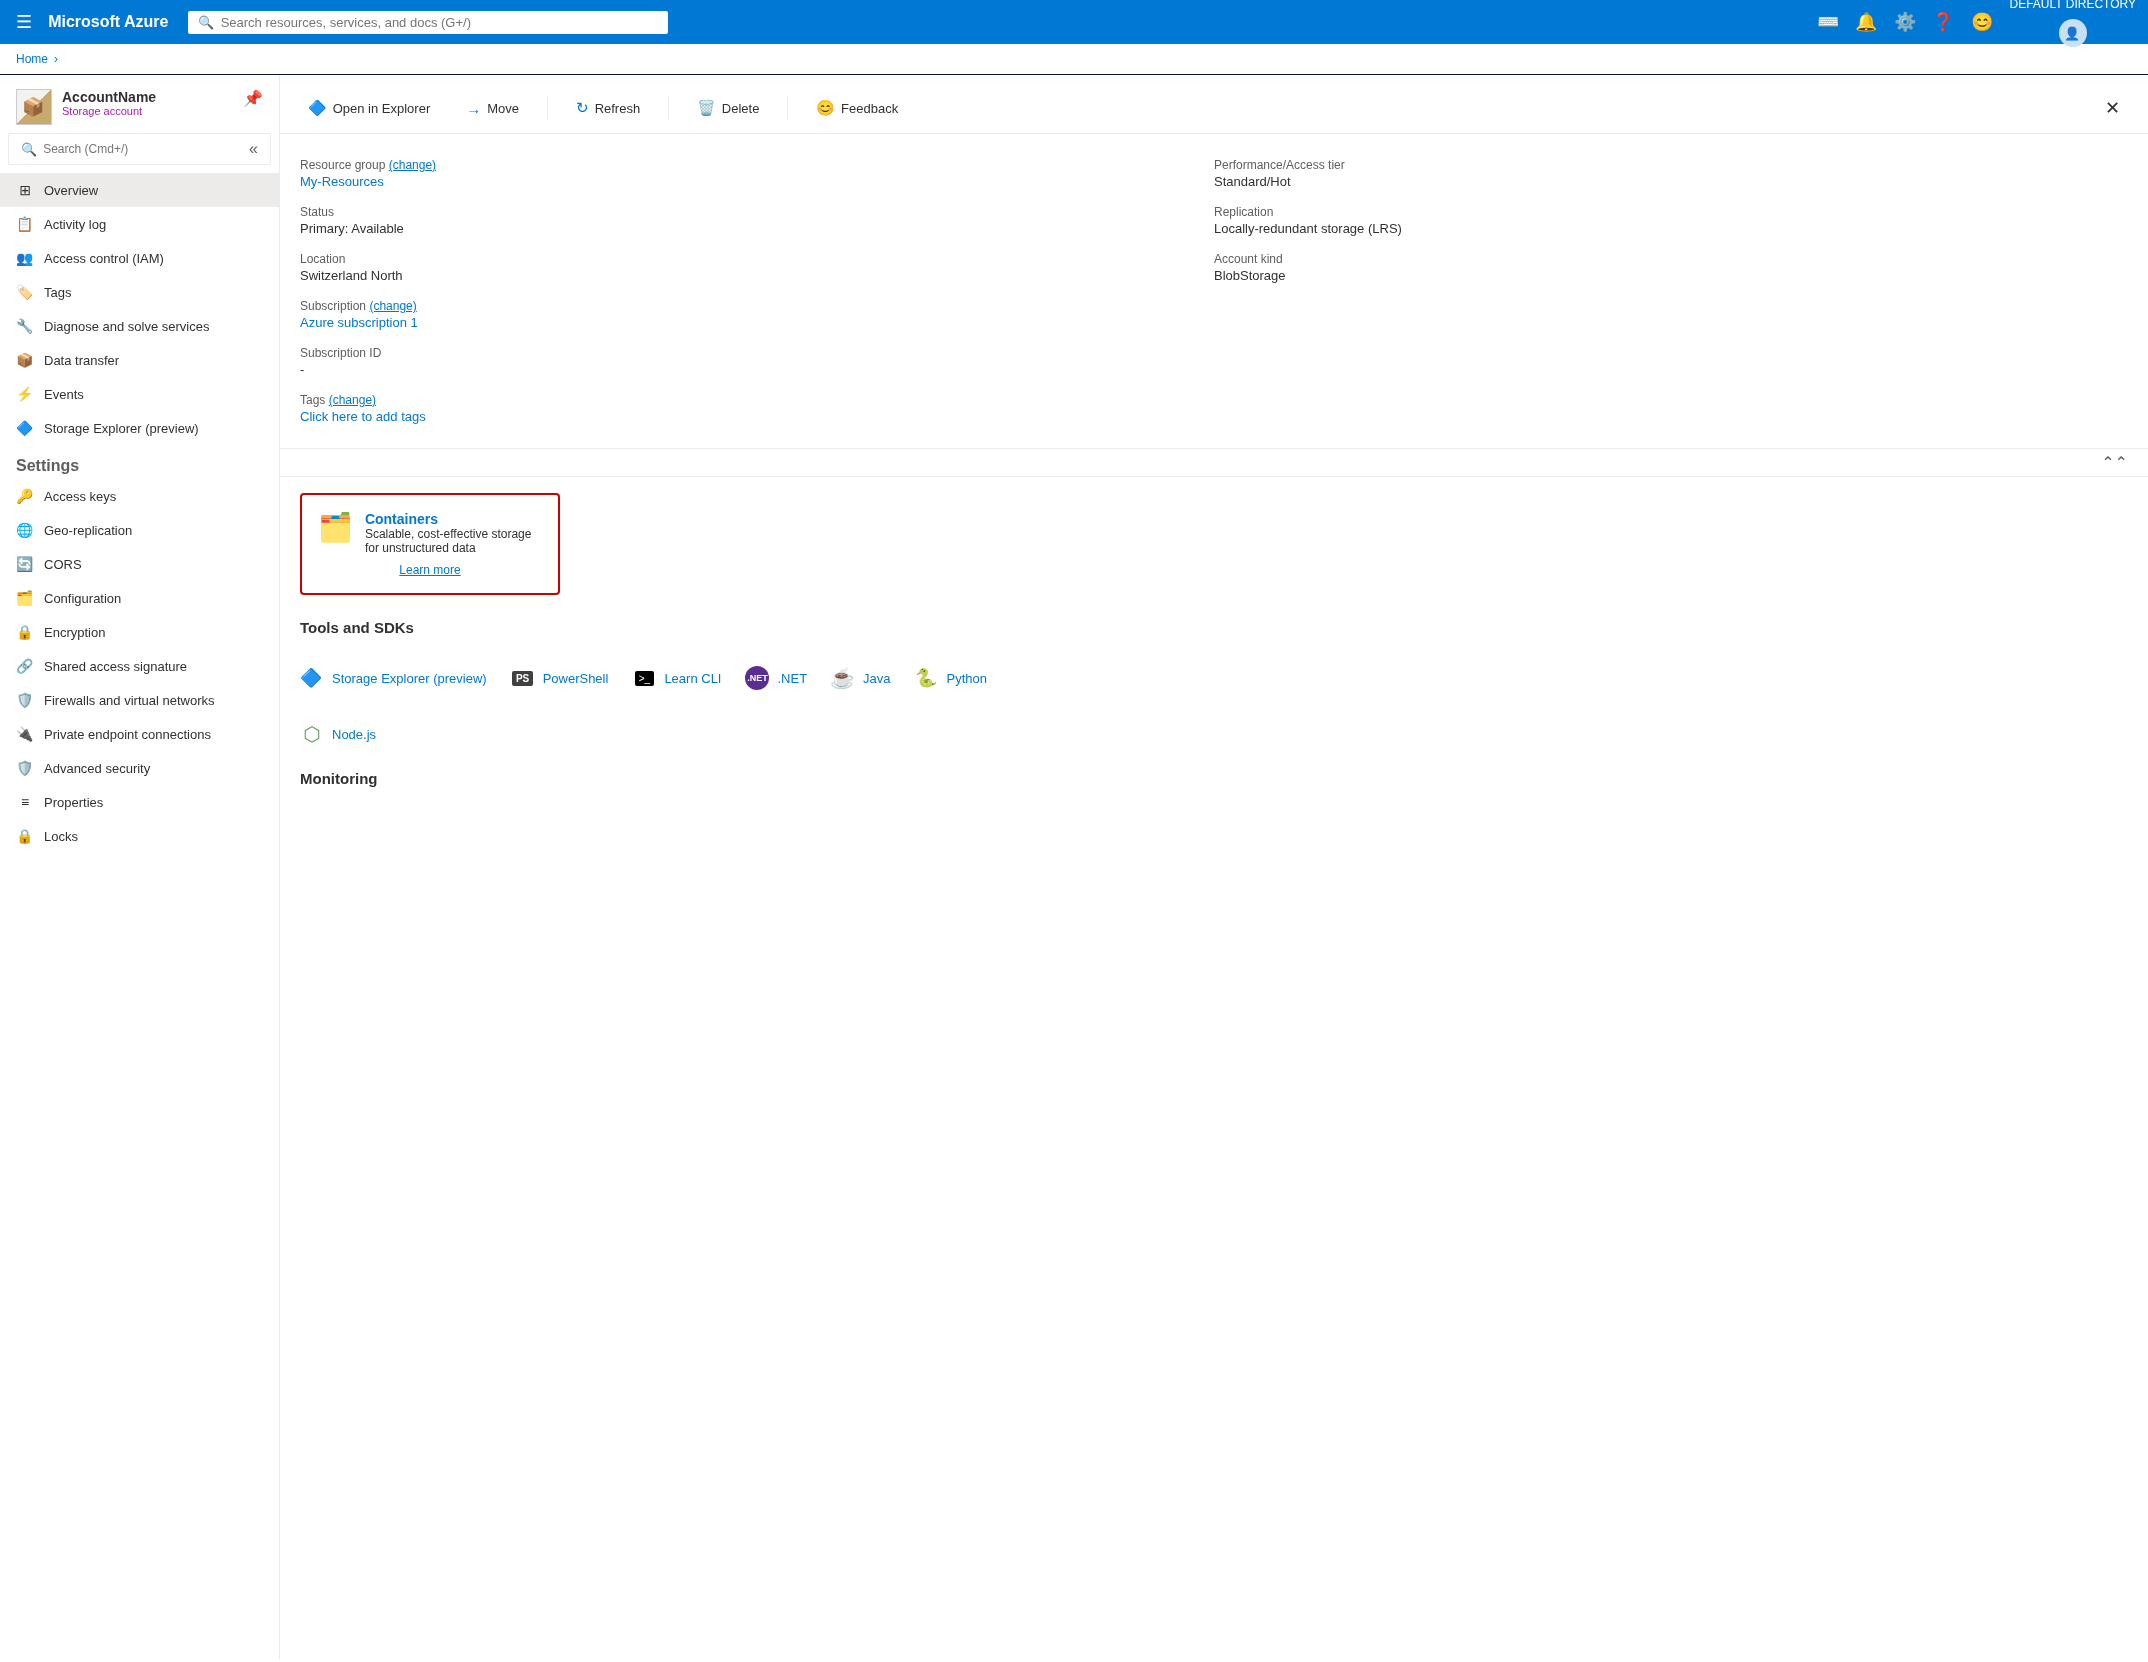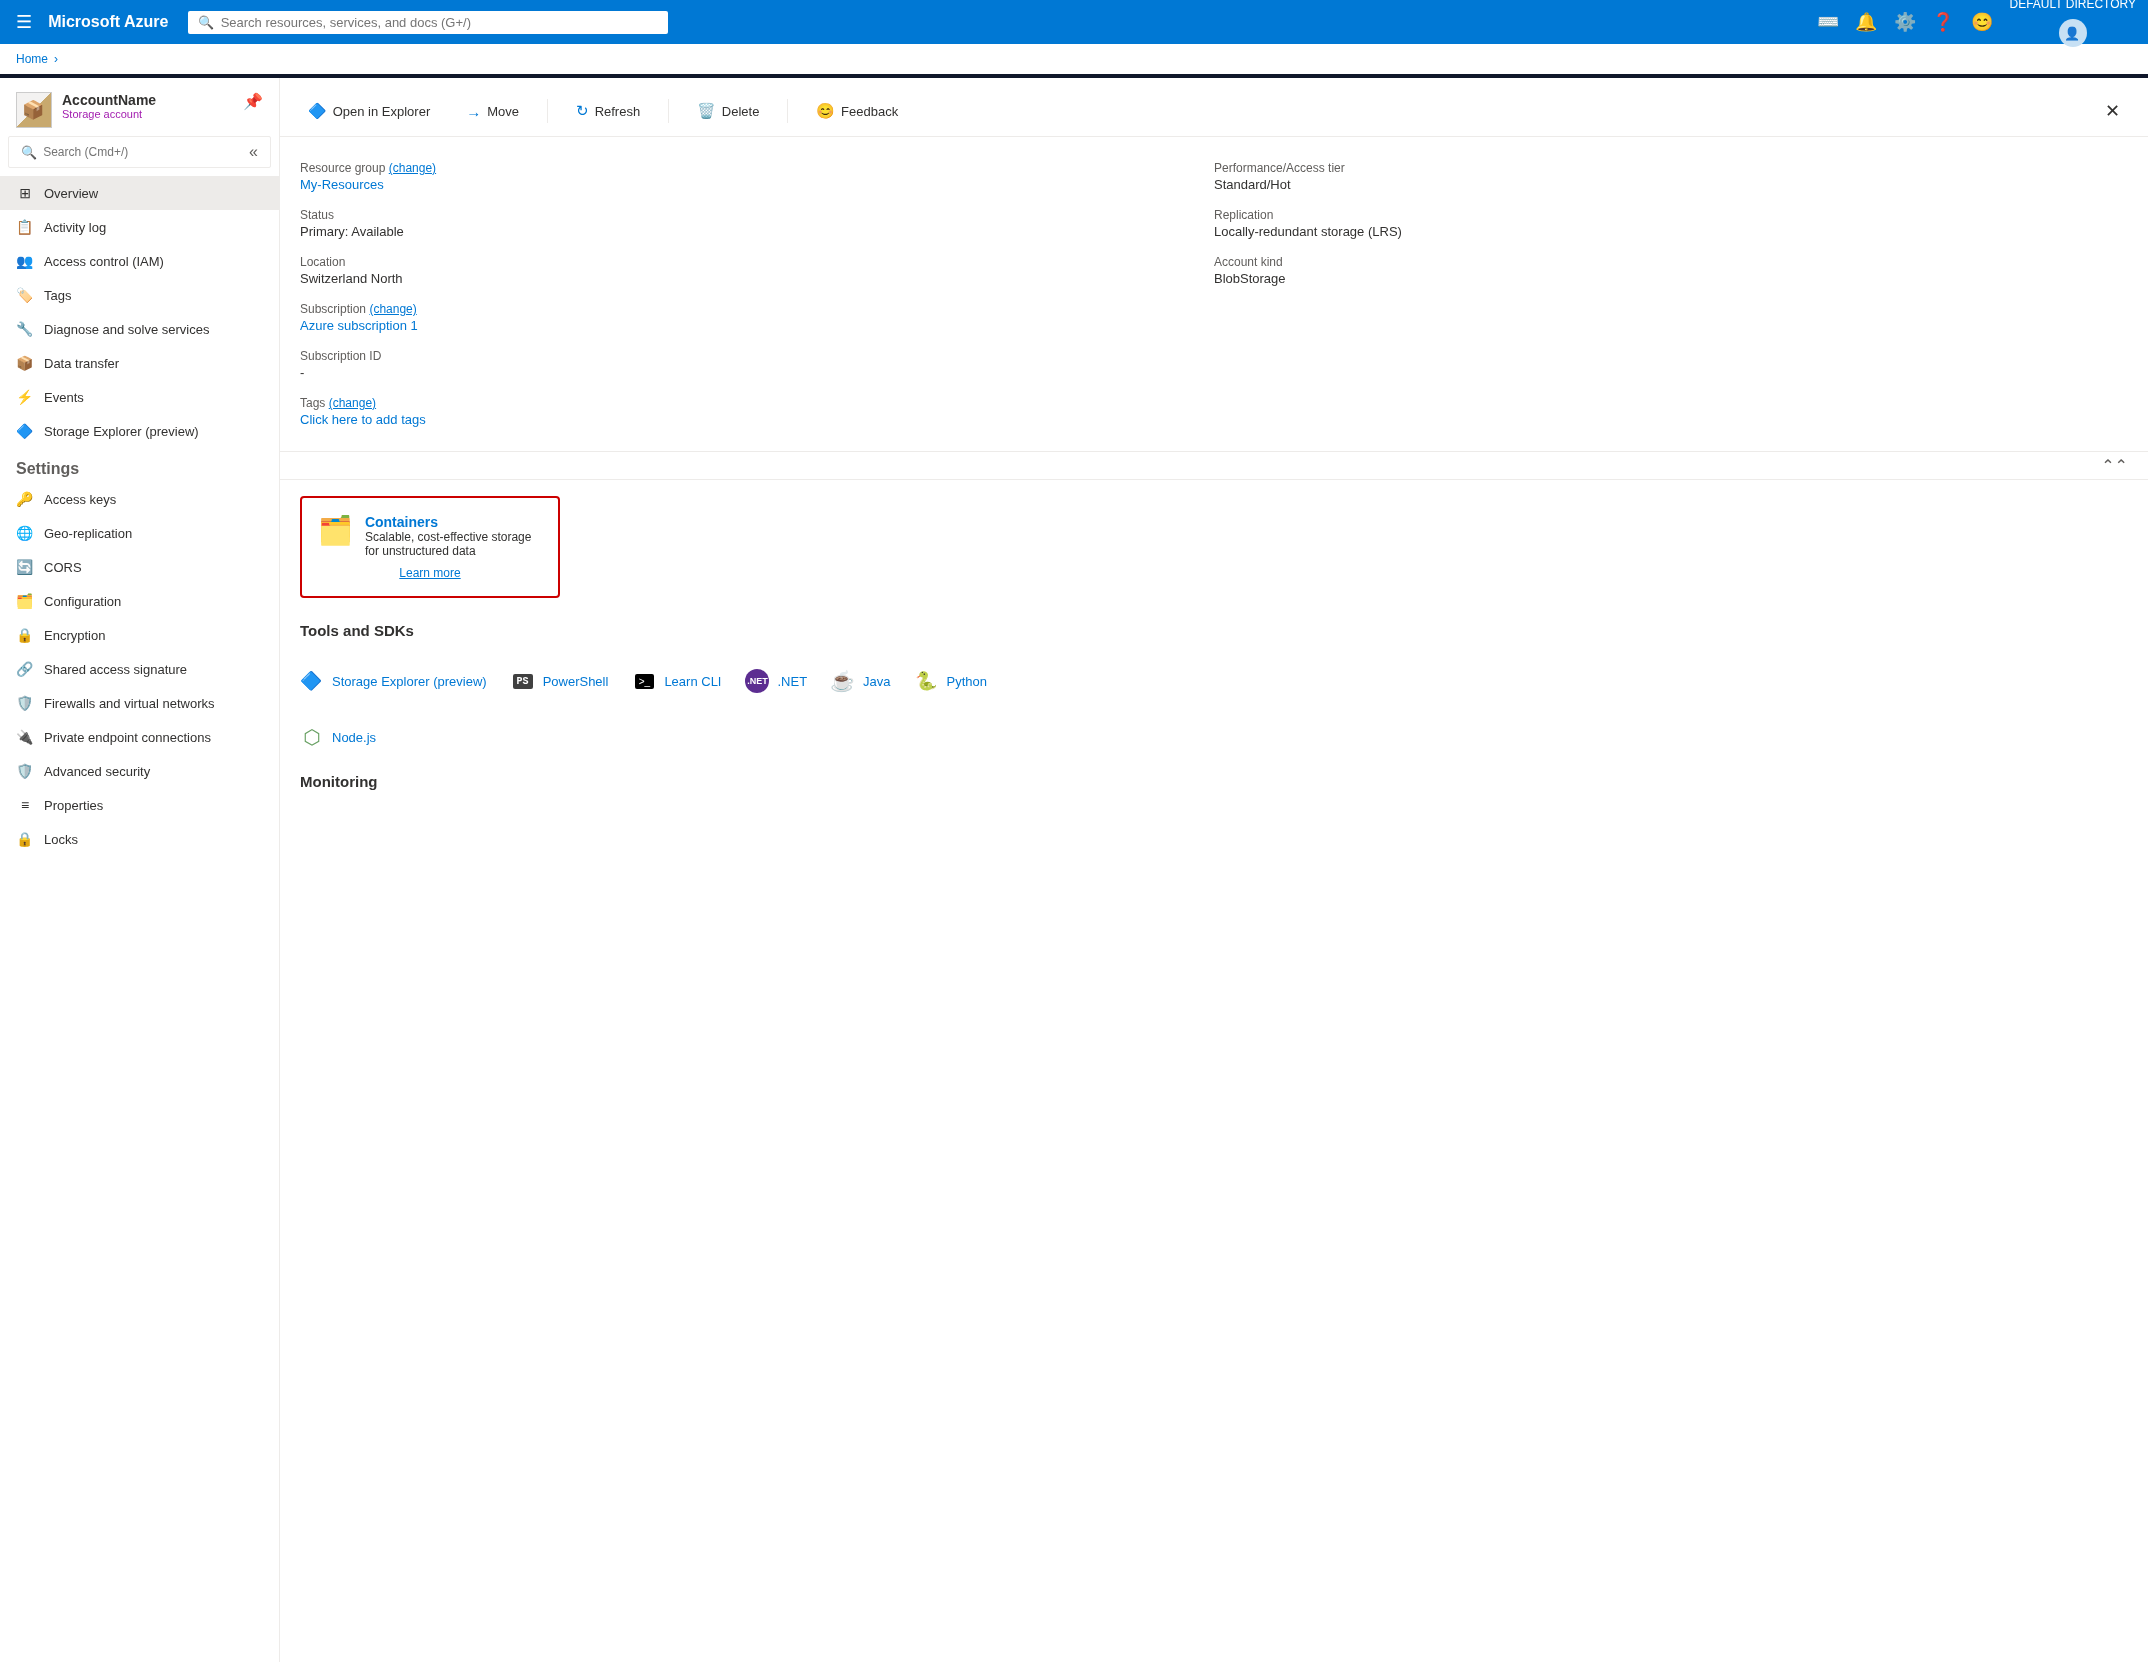--- a/index.html
+++ b/index.html
@@ -42,21 +42,21 @@
     .top-nav .avatar { width: 28px; height: 28px; border-radius: 50%; background: #c7e0f4; display: flex; align-items: center; justify-content: center; color: #0078d4; font-weight: 600; font-size: 13px; }
 
     
     .breadcrumb {
       padding: 8px 16px;
       font-size: 12px;
       color: #0078d4;
       display: flex;
       align-items: center;
       gap: 6px;
-      border-bottom: 4px solid #0f172a;
+      border-bottom: 1px solid #0f172a;
     }
 
     
     .main-layout { display: flex; height: calc(100vh - 44px - 33px); }
 
     
     .sidebar {
       width: 280px;
       min-width: 280px;
       border-right: 1px solid #edebe9;
@@ -207,21 +207,21 @@
     ::-webkit-scrollbar-track { background: transparent; }
 
     
     .icon-net { background: #5c2d91; color: #fff; border-radius: 50%; width: 24px; height: 24px; display: flex; align-items: center; justify-content: center; font-size: 9px; font-weight: 700; }
     .icon-java { color: #c74634; font-size: 20px; }
     .icon-python { color: #3572A5; font-size: 18px; }
     .icon-node { color: #68a063; font-size: 20px; }
 
     
     .se-icon { color: #0078d4; }
-    .ps-icon { color: #012456; background: #404040; color: #fff; padding: 2px 4px; font-size: 10px; font-weight: 700; border-radius: 2px; font-family: Liberation Mono, monospace; }
+    .ps-icon { color: #012456; background: #404040; color: #fff; padding: 2px 4px; font-size: 10px; font-weight: 700; border-radius: 2px; }
     .cli-icon { background: #000; color: #fff; padding: 2px 4px; font-size: 10px; border-radius: 2px; }
   </style>
 </head>
 <body>
 
 <div class="top-nav">
   <span class="hamburger">☰</span>
   <span class="brand">Microsoft Azure</span>
   <div class="search-box">
     <span>🔍</span>

